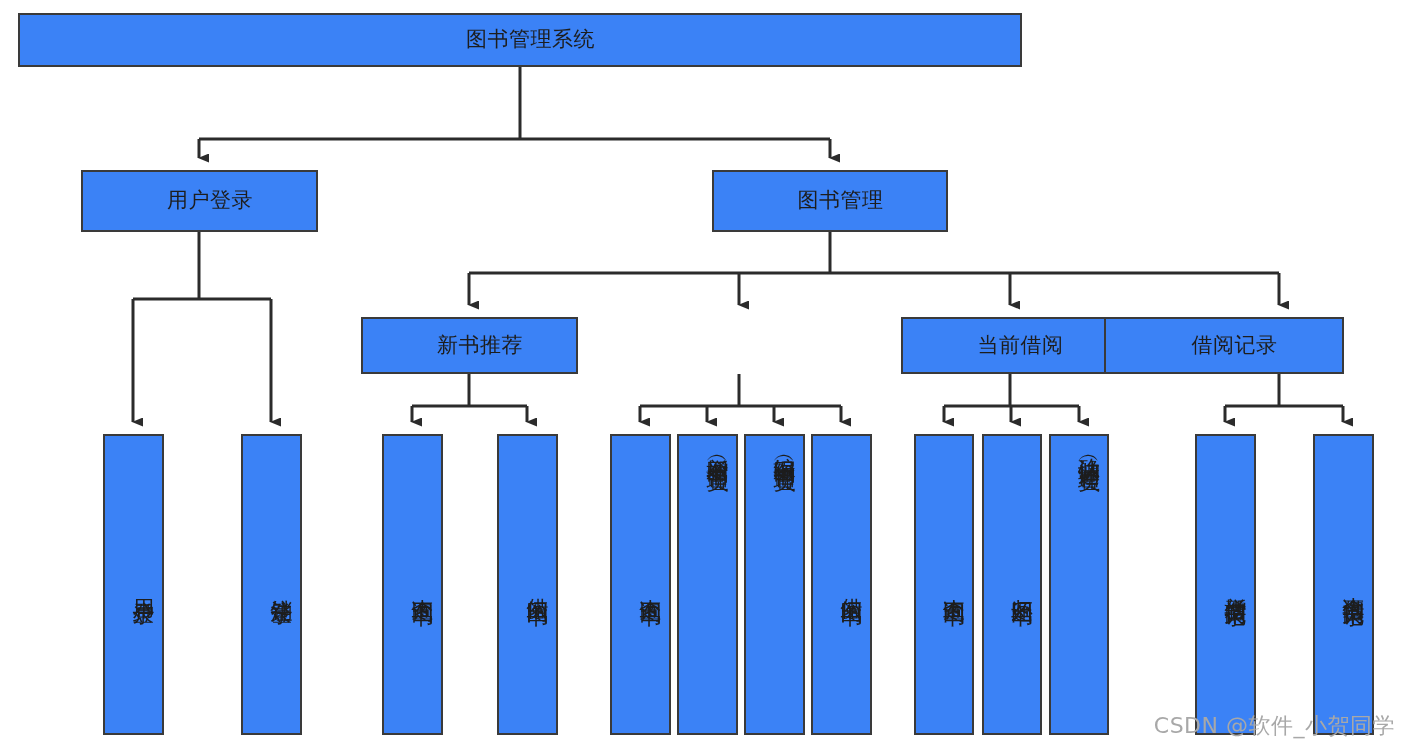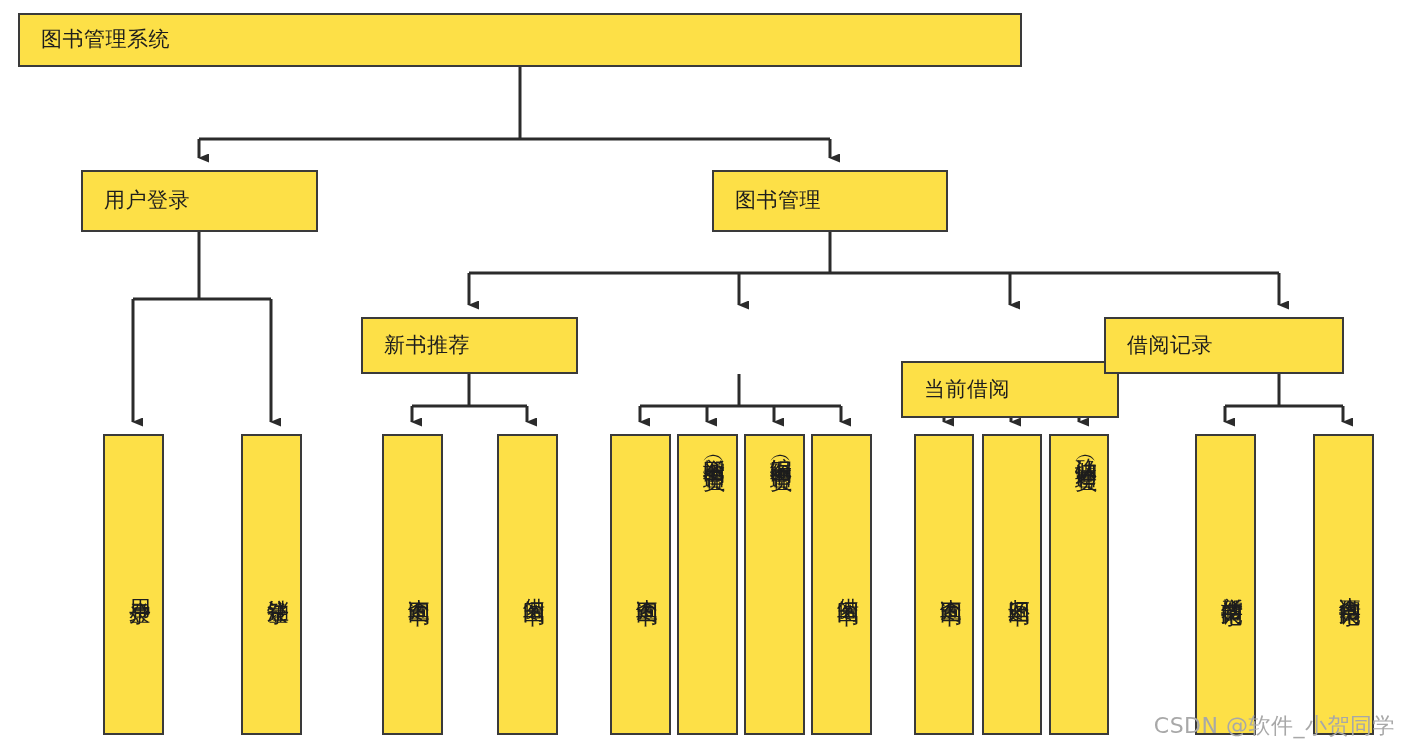--- a/index.html
+++ b/index.html
@@ -21,24 +21,24 @@
     left: 0;
     top: 0;
     width: 1405px;
     height: 747px;
     pointer-events: none;
   }
   .node {
     position: absolute;
     box-sizing: border-box;
     border: 2px solid #3a3a3a;
-    background: #fde047;
+    background: #3b82f6;
     display: flex;
     align-items: center;
-    justify-content: flex-start;
+    justify-content: center;
     color: #1d1d1d;
     padding-left: 21px;
   }
   .node.h {
     
   }
   .node.h .label {
     font-size: 21px;
     line-height: 1.2;
     letter-spacing: 0.5px;
@@ -143,21 +143,21 @@
 
   <div class="node h" style="left:712px; top:170px; width:236px; height:62px;">
     <span class="label">图书管理</span>
   </div>
 
   <div class="node h" style="left:361px; top:317px; width:217px; height:57px;">
     <span class="label">新书推荐</span>
   </div>
 
 
-  <div class="node h" style="left:901px; top:317px; width:218px; height:57px;margin-top:44px;">
+  <div class="node h" style="left:901px; top:317px; width:218px; height:57px;">
     <span class="label">当前借阅</span>
   </div>
 
   <div class="node h" style="left:1104px; top:317px; width:240px; height:57px;">
     <span class="label">借阅记录</span>
   </div>
 
   <div class="node v mid" style="left:103px; top:434px; width:61px; height:301px;">
     <span class="label">用户登录</span>
   </div>

